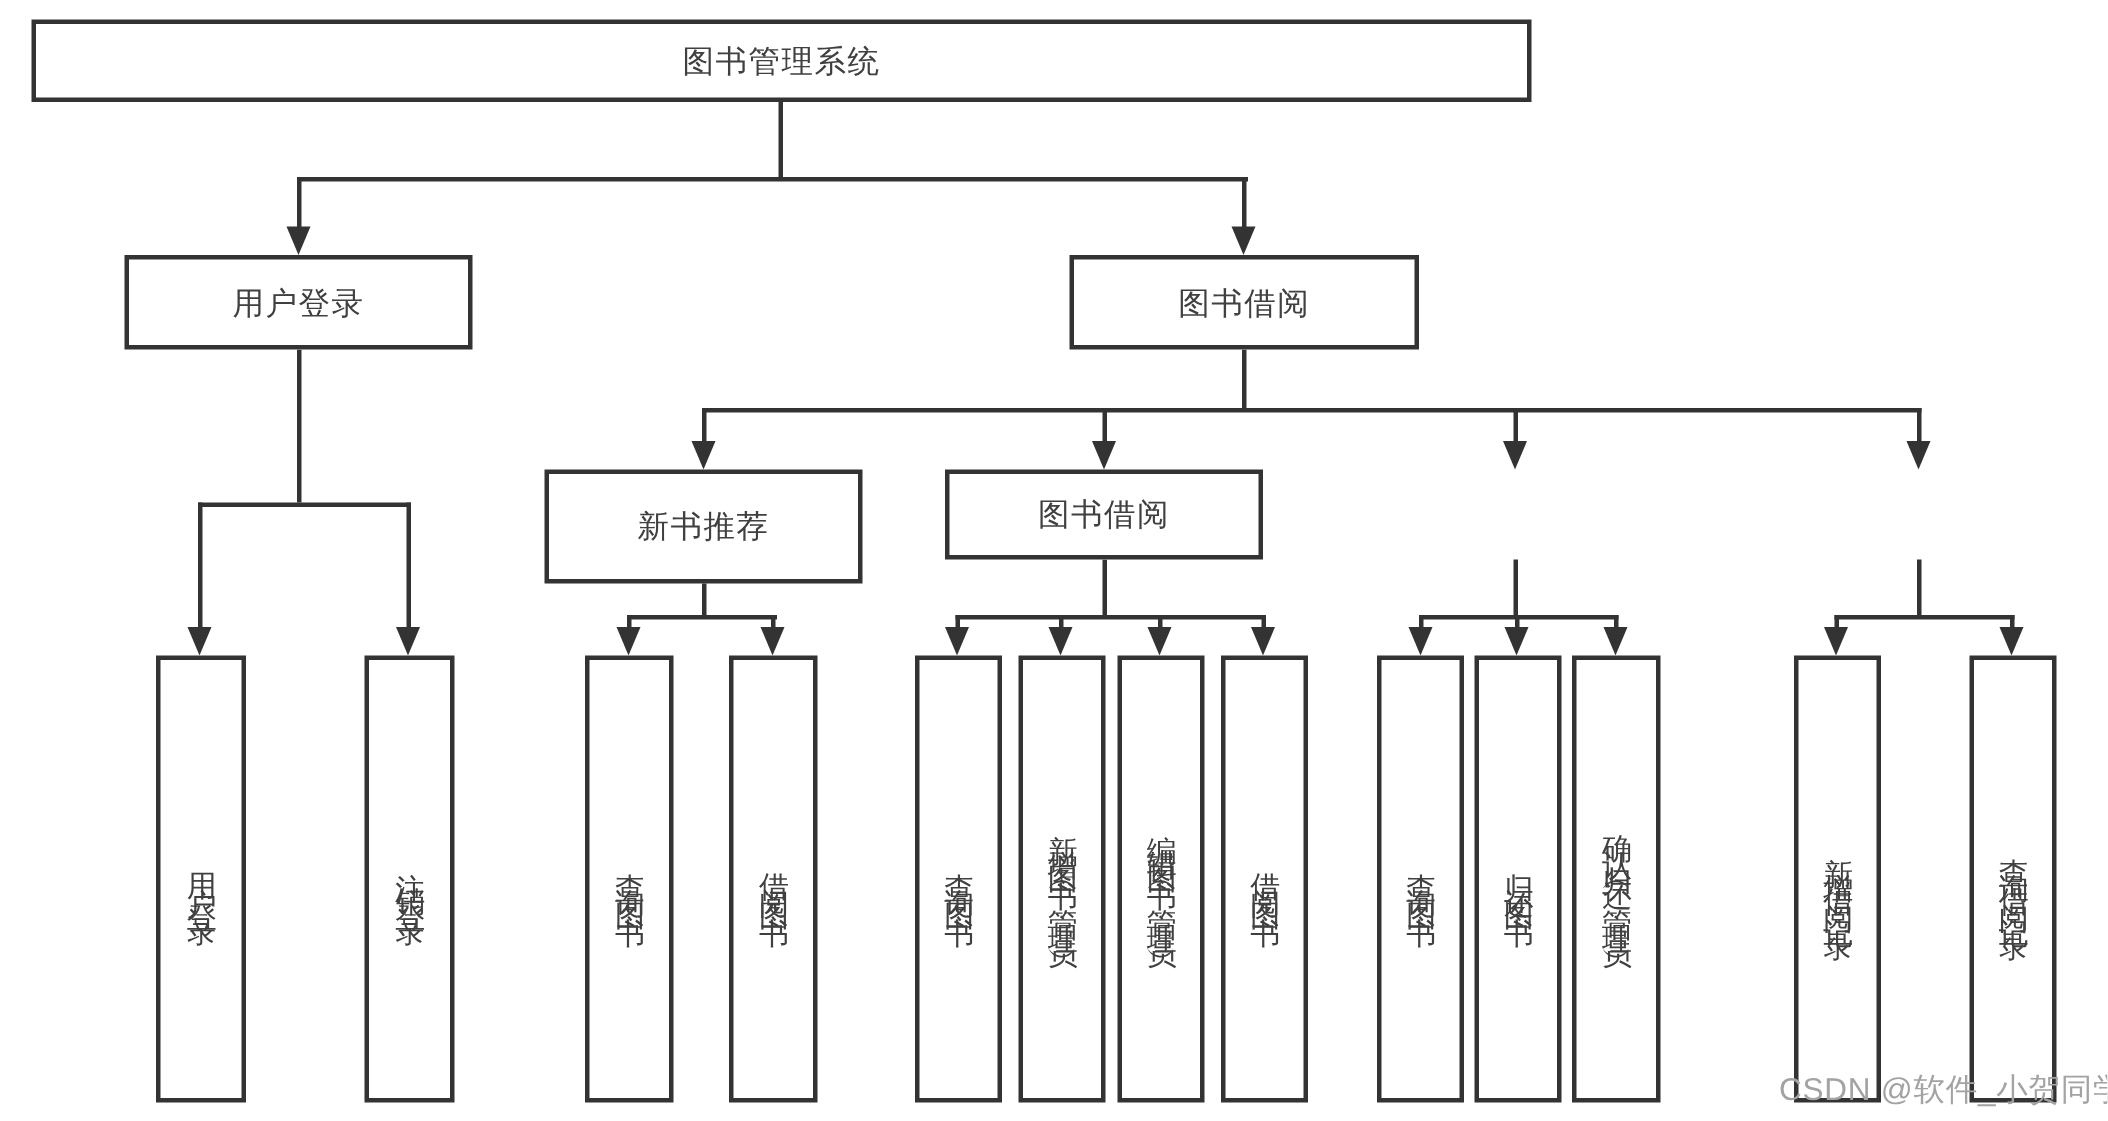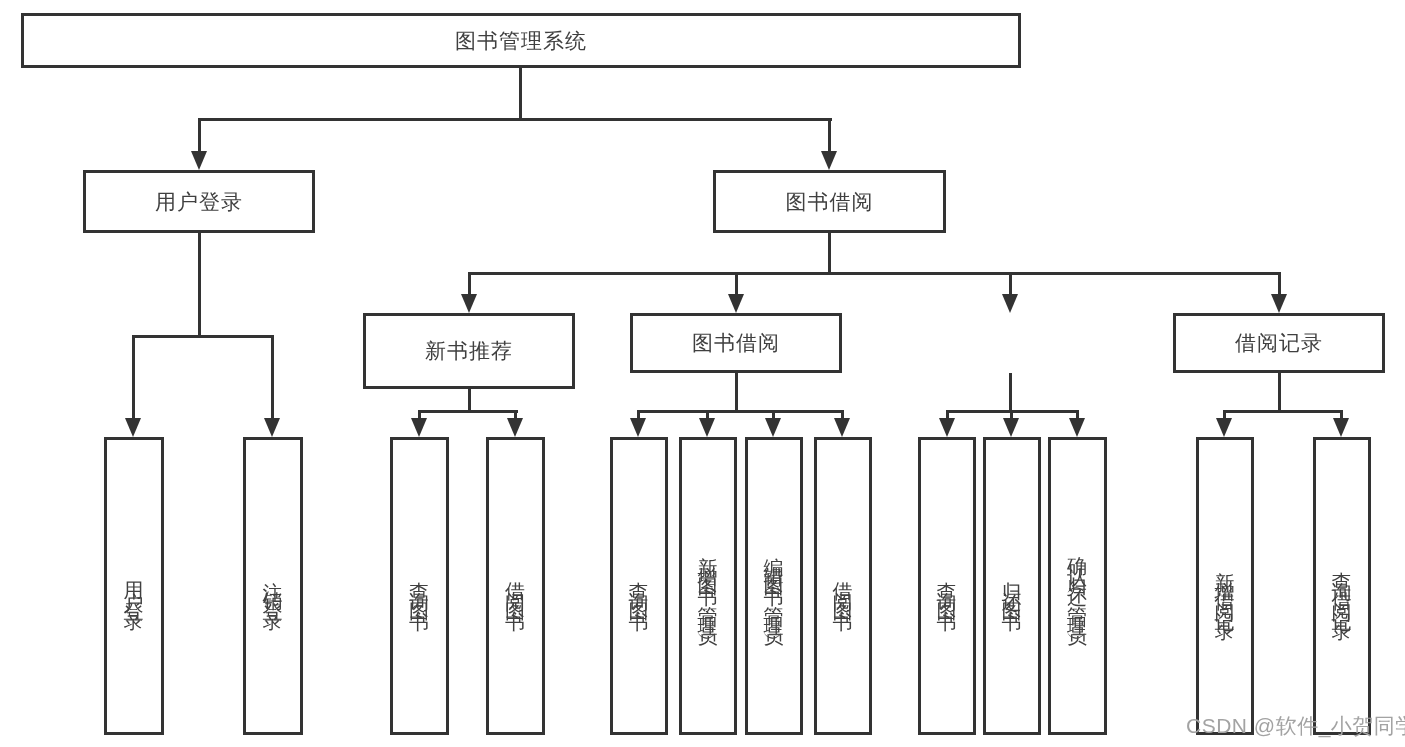--- a/index.html
+++ b/index.html
@@ -83,21 +83,20 @@
   <div class="vline" style="left:735px;top:272px;width:3px;height:23px"></div>
   <div class="vline" style="left:1009px;top:272px;width:3px;height:23px"></div>
   <div class="vline" style="left:1278px;top:272px;width:3px;height:23px"></div>
   <div class="arr" style="left:461px;top:294px"></div>
   <div class="arr" style="left:728px;top:294px"></div>
   <div class="arr" style="left:1002px;top:294px"></div>
   <div class="arr" style="left:1271px;top:294px"></div>
 
   <div class="box" style="left:363px;top:313px;width:212px;height:76px">新书推荐</div>
   <div class="box" style="left:630px;top:313px;width:212px;height:60px">图书借阅</div>
-  <div class="box" style="left:1173px;top:313px;width:212px;height:60px">借阅记录</div>
 
   <div class="vline" style="left:468px;top:373px;width:3px;height:38px"></div>
   <div class="vline" style="left:735px;top:373px;width:3px;height:38px"></div>
   <div class="vline" style="left:1009px;top:373px;width:3px;height:38px"></div>
   <div class="vline" style="left:1278px;top:373px;width:3px;height:38px"></div>
 
   <div class="hline" style="left:418px;top:410px;width:100px;height:3px"></div>
   <div class="hline" style="left:637px;top:410px;width:207px;height:3px"></div>
   <div class="hline" style="left:946px;top:410px;width:133px;height:3px"></div>
   <div class="hline" style="left:1223px;top:410px;width:120px;height:3px"></div>

